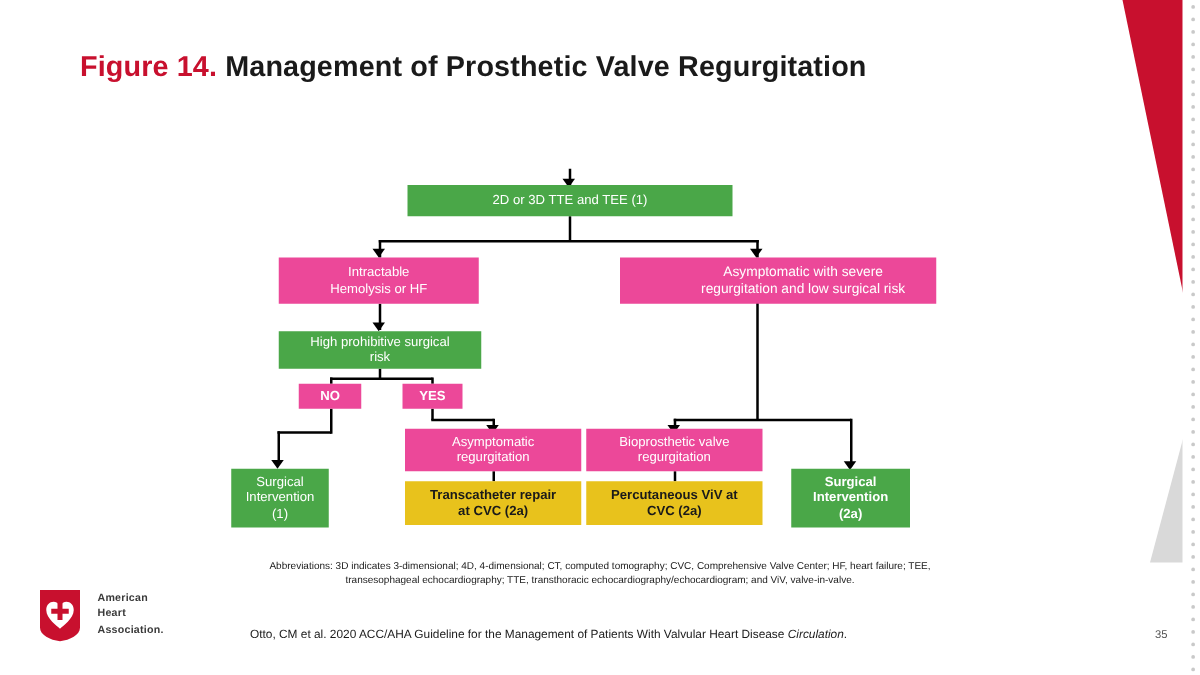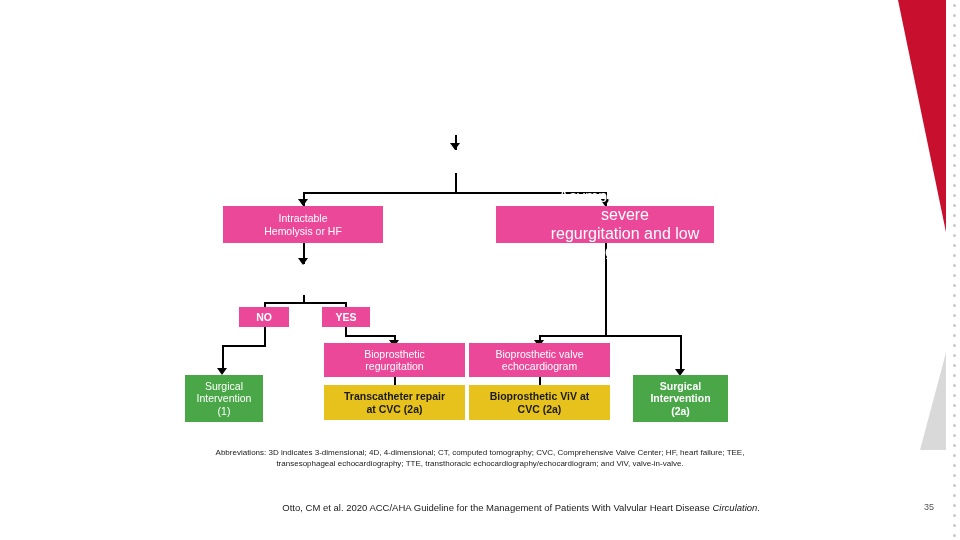--- a/index.html
+++ b/index.html
@@ -142,21 +142,21 @@
     color: #1a1a1a;
     text-align: center;
     line-height: 1.35;
   }
   .abbrev b { font-weight: normal; }
   .citation {
     position: absolute;
     left: 200px;
     top: 502px;
     width: 560px;
-    text-align: right;
+    text-align: left;
     font-size: 9.5px;
     color: #1a1a1a;
   }
   .citation i { font-style: italic; }
   .page-num {
     position: absolute;
     right: 26px;
     top: 502px;
     font-size: 9px;
     color: #555555;
@@ -239,20 +239,24 @@
       <span style="top: 464px;"></span>
       <span style="top: 474px;"></span>
       <span style="top: 484px;"></span>
       <span style="top: 494px;"></span>
       <span style="top: 504px;"></span>
       <span style="top: 514px;"></span>
       <span style="top: 524px;"></span>
       <span style="top: 534px;"></span>
     </div>
 
+  <div class="title">
+    <span class="fig">Figure 14.</span>
+    <span>Management of Prosthetic Valve Regurgitation</span>
+  </div>
 
   <div class="vline" style="left:455px; top:135px; height:15px;"></div>
   <div class="arrow-down" style="left:450px; top:143px;"></div>
 
   <div class="vline" style="left:455px; top:173px; height:20px;"></div>
   <div class="hline" style="left:303px; top:192px; width:304px;"></div>
   <div class="vline" style="left:303px; top:192px; height:14px;"></div>
   <div class="arrow-down" style="left:298px; top:199px;"></div>
   <div class="vline" style="left:605px; top:192px; height:14px;"></div>
   <div class="arrow-down" style="left:600px; top:199px;"></div>
@@ -280,56 +284,72 @@
   <div class="vline" style="left:539px; top:335px; height:8px;"></div>
   <div class="arrow-down" style="left:534px; top:340px;"></div>
   <div class="vline" style="left:680px; top:335px; height:38px;"></div>
   <div class="arrow-down" style="left:675px; top:369px;"></div>
 
   <div class="vline" style="left:394px; top:377px; height:8px;"></div>
 
   <div class="vline" style="left:539px; top:377px; height:8px;"></div>
 
 
+  <div class="box box-green" style="left:326px; top:148px; width:260px; height:25px; font-size:10.5px;">2D or 3D TTE and TEE (1)</div>
 
   <div class="box box-grey" style="left:223px; top:206px; width:160px; height:37px; font-size:10.5px; white-space:pre-line;">Intractable
 Hemolysis or HF</div>
 
-  <div class="box box-grey" style="left:496px; top:206px; width:218px; height:37px; font-size:16px; white-space:pre-line;padding-left:44px;">Asymptomatic with severe
+  <div class="box box-grey" style="left:496px; top:206px; width:253px; height:37px; font-size:11px; white-space:pre-line;padding-left:44px;">Asymptomatic with severe
 regurgitation and low surgical risk</div>
 
+  <div class="box box-green" style="left:223px; top:265px; width:162px; height:30px; font-size:10.5px; white-space:pre-line;">High prohibitive surgical
+risk</div>
 
   <div class="box box-grey bold" style="left:239px; top:307px; width:50px; height:20px; font-size:10.5px;">NO</div>
 
   <div class="box box-grey bold" style="left:322px; top:307px; width:48px; height:20px; font-size:10.5px;">YES</div>
 
-  <div class="box box-grey" style="left:324px; top:343px; width:141px; height:34px; font-size:10.5px; white-space:pre-line;">Bioprosthetic
+  <div class="box box-grey" style="left:324px; top:343px; width:141px; height:34px; font-size:10.5px; white-space:pre-line;">Asymptomatic
 regurgitation</div>
 
   <div class="box box-grey" style="left:469px; top:343px; width:141px; height:34px; font-size:10.5px; white-space:pre-line;">Bioprosthetic valve
-echocardiogram</div>
+regurgitation</div>
 
   <div class="box box-green" style="left:185px; top:375px; width:78px; height:47px; font-size:10.5px; white-space:pre-line;">Surgical
 Intervention
 (1)</div>
 
   <div class="box box-yellow" style="left:324px; top:385px; width:141px; height:35px; font-size:10.5px; white-space:pre-line;">Transcatheter repair
 at CVC (2a)</div>
 
-  <div class="box box-yellow" style="left:469px; top:385px; width:141px; height:35px; font-size:10.5px; white-space:pre-line;">Bioprosthetic ViV at
+  <div class="box box-yellow" style="left:469px; top:385px; width:141px; height:35px; font-size:10.5px; white-space:pre-line;">Percutaneous ViV at
 CVC (2a)</div>
 
   <div class="box box-green bold" style="left:633px; top:375px; width:95px; height:47px; font-size:10.5px; white-space:pre-line;">Surgical
 Intervention
 (2a)</div>
 
   <div class="abbrev">
     <b>Abbreviations:</b><span> 3D indicates 3-dimensional; 4D, 4-dimensional; CT, computed tomography; CVC, Comprehensive Valve Center; HF, heart failure; TEE, transesophageal echocardiography; TTE, transthoracic echocardiography/echocardiogram; and ViV, valve-in-valve.</span>
   </div>
 
   <div class="citation">
     <span>Otto, CM et al. 2020 ACC/AHA Guideline for the Management of Patients With Valvular Heart Disease </span><i>Circulation</i><span>.</span>
   </div>
 
   <div class="page-num">35</div>
 
+  <div class="logo">
+    <svg width="44" height="46" viewBox="0 0 44 46">
+      <path d="M6 4 L38 4 L38 34 C38 40 30 44 22 45 C14 44 6 40 6 34 Z" fill="#c8102e"></path>
+      <path d="M22 17 C19 11 11 13 11 20 C11 27 20 33 22 35 C24 33 33 27 33 20 C33 13 25 11 22 17 Z" fill="#ffffff"></path>
+      <path d="M20 14 L24 14 L24 28 L20 28 Z" fill="#c8102e"></path>
+      <path d="M15 19 L29 19 L29 23 L15 23 Z" fill="#c8102e"></path>
+    </svg>
+    <div class="logo-text">
+      <div>American</div>
+      <div>Heart</div>
+      <div>Association.</div>
+    </div>
+  </div>
 
 </div>
 
 </body></html>

